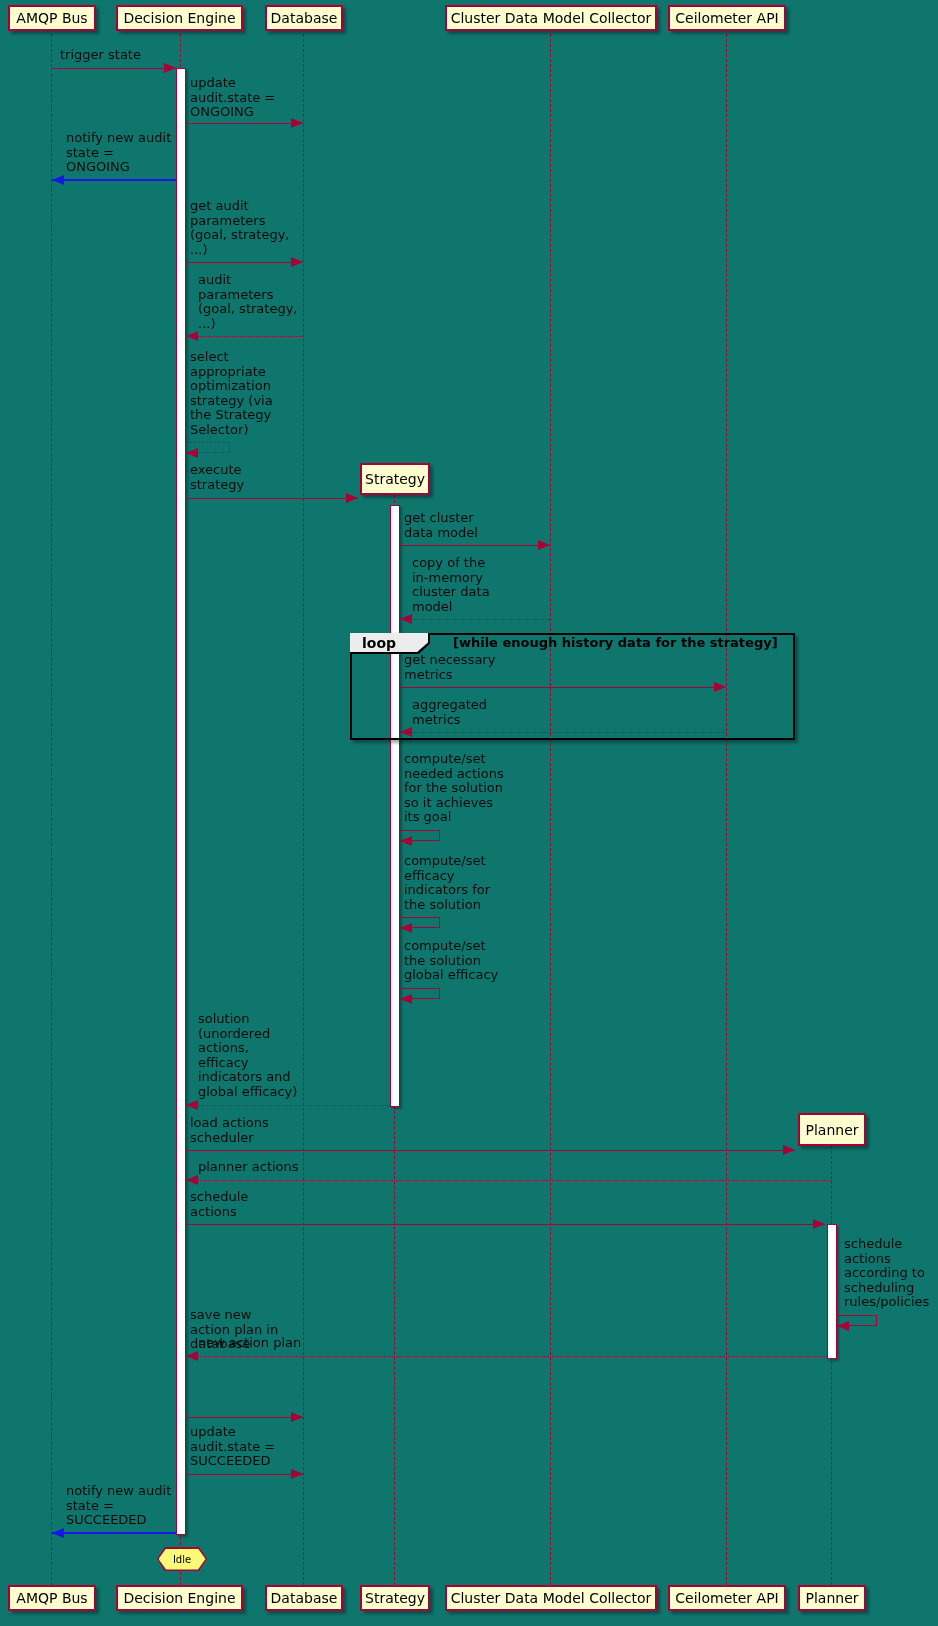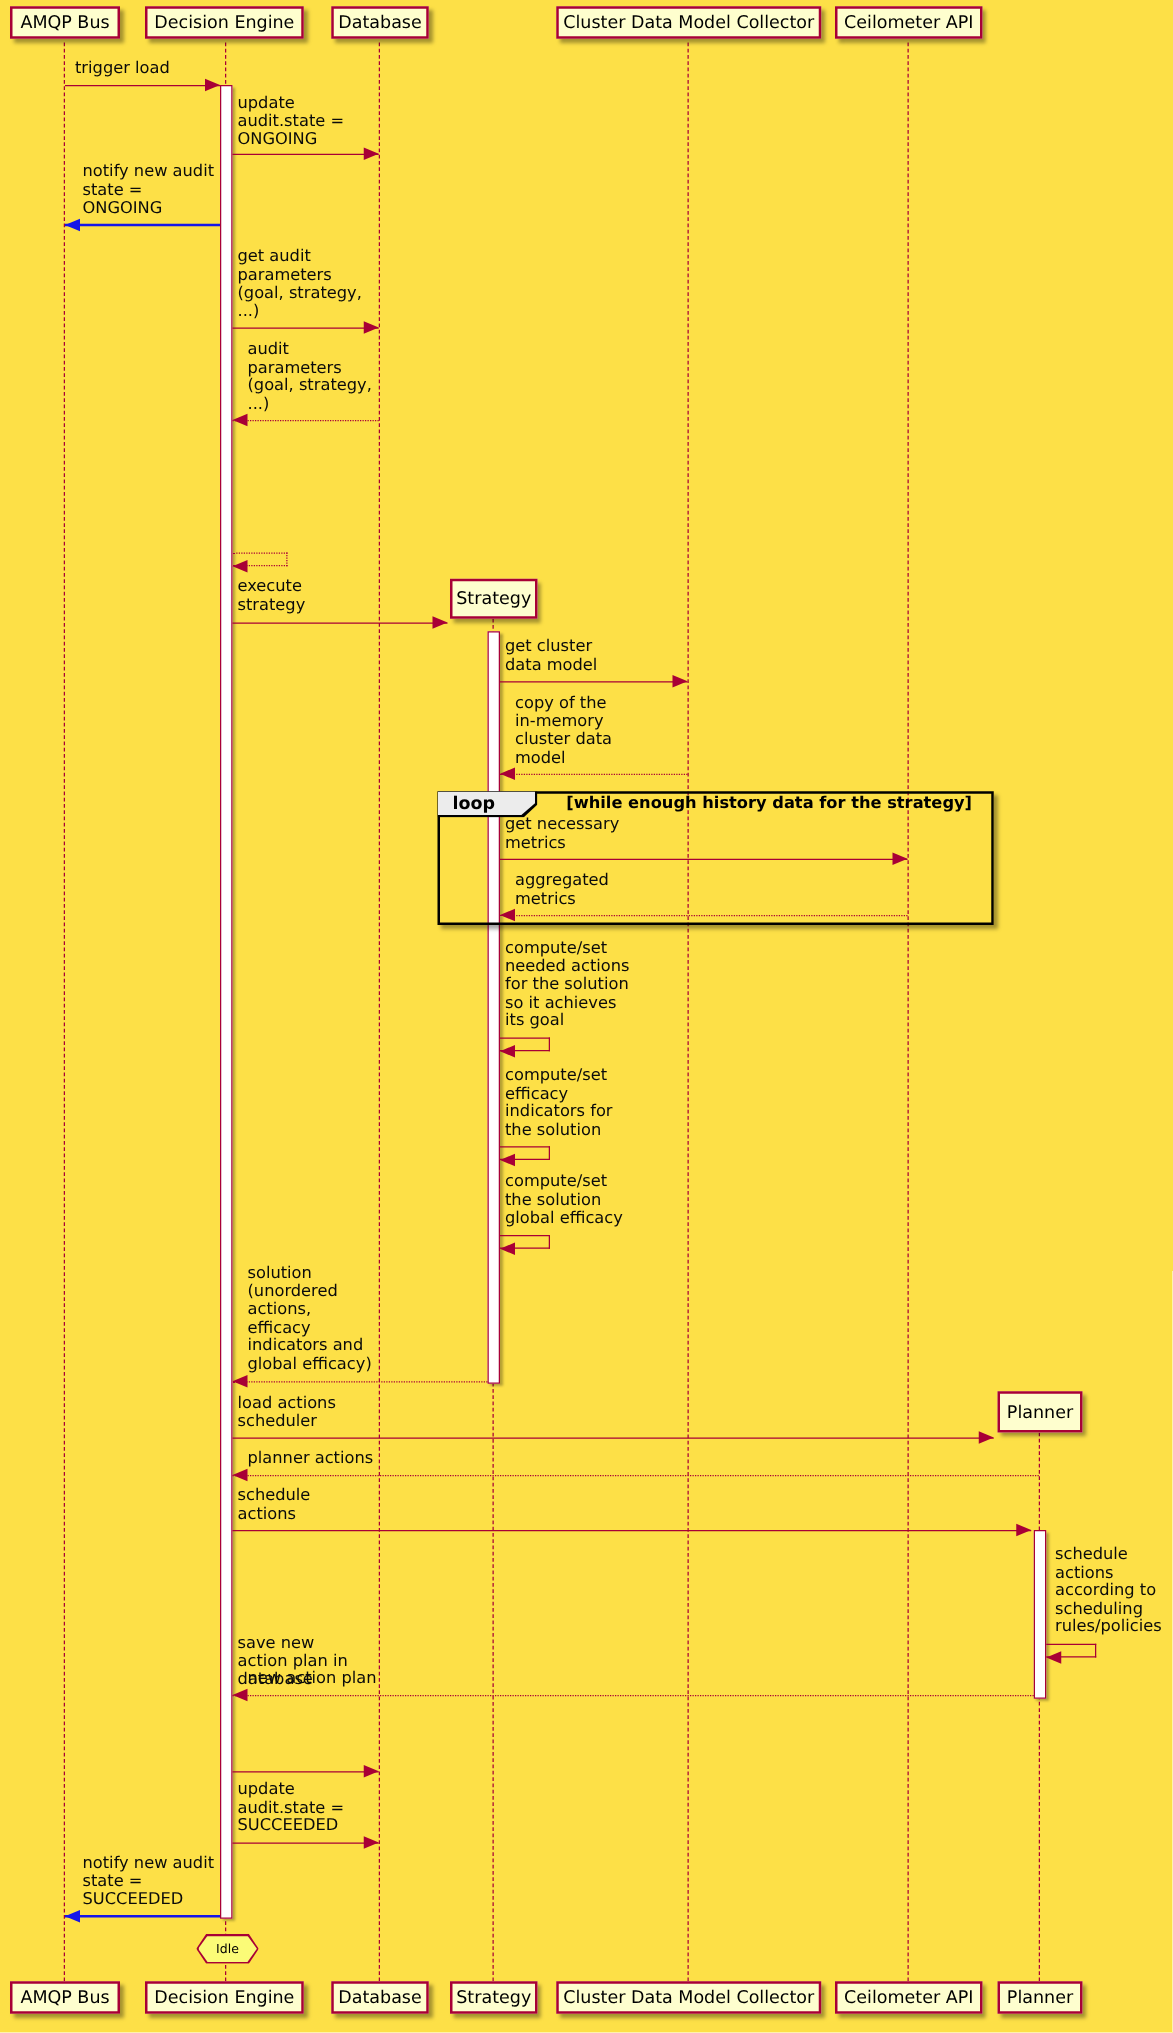--- a/index.html
+++ b/index.html
@@ -1,16 +1,16 @@
 <!DOCTYPE html>
 <html><head>
 <meta charset="utf-8">
 <style>
   html,body{margin:0;padding:0;background:#ffffff;}
-  .diagram{position:relative;width:938px;height:1626px;background:#fde047;overflow:hidden;
+  .diagram{position:relative;width:938px;height:1626px;background:#0f766e;overflow:hidden;
            font-family:"DejaVu Sans","Liberation Sans",sans-serif;color:#000;}
   .lifeline{position:absolute;width:0;border-left:1px dashed #A80036;}
   .lifeline.planner-life{border-left-color:#A80036;}
   .pbox{position:absolute;height:26px;background:#FEFECE;border:2px solid #A80036;
         box-shadow:3px 3px 3px rgba(0,0,0,0.35);display:flex;align-items:center;justify-content:center;
         font-size:14px;color:#000;box-sizing:border-box;}
   .bar{position:absolute;width:8px;background:#ffffff;border:1px solid #A80036;
        box-shadow:2px 2px 2px rgba(0,0,0,0.3);box-sizing:content-box;}
   .msg{position:absolute;font-size:13px;line-height:14.5px;white-space:pre-line;color:#0b0b0b;}
   .mline{position:absolute;height:0;border-top:1px solid #A80036;}
@@ -60,21 +60,21 @@
 
   <div class="pbox" style="left:360px;top:463px;width:70px;height:32px">Strategy</div>
   <div class="pbox" style="left:798px;top:1113px;width:68px;height:33px">Planner</div>
 
   <div class="loop-frame" style="left:350px;top:633px;width:445px;height:107px"></div>
   <div class="loop-tab-outer" style="left:350px;top:633px;width:80px;height:21px">
     <div class="loop-tab-inner">loop</div>
   </div>
   <div class="loop-cond" style="left:441px;top:635px">[while enough history data for the strategy]</div>
 
-  <div class="msg" style="left:60px;top:48px">trigger load</div>
+  <div class="msg" style="left:60px;top:48px">trigger state</div>
   <div class="mline" style="left:52px;top:68px;width:124px"></div>
   <div class="ah r" style="left:164px;top:63px"></div>
 
   <div class="msg" style="left:190px;top:76px">update
 audit.state =
 ONGOING</div>
   <div class="mline" style="left:186px;top:123px;width:117px"></div>
   <div class="ah r" style="left:291px;top:118px"></div>
 
   <div class="msg" style="left:66px;top:131px">notify new audit
@@ -90,20 +90,26 @@
   <div class="mline" style="left:186px;top:262px;width:117px"></div>
   <div class="ah r" style="left:291px;top:257px"></div>
 
   <div class="msg" style="left:198px;top:273px">audit
 parameters
 (goal, strategy,
 ...)</div>
   <div class="mline dotted" style="left:186px;top:336px;width:117px"></div>
   <div class="ah l" style="left:186px;top:331px"></div>
 
+  <div class="msg" style="left:190px;top:350px">select
+appropriate
+optimization
+strategy (via
+the Strategy
+Selector)</div>
   <div class="selfmsg dotted" style="left:186px;top:442px;width:44px"></div>
   <div class="ah l" style="left:186px;top:448px"></div>
 
   <div class="msg" style="left:190px;top:463px">execute
 strategy</div>
   <div class="mline" style="left:186px;top:498px;width:172px"></div>
   <div class="ah r" style="left:346px;top:493px"></div>
 
   <div class="msg" style="left:404px;top:511px">get cluster
 data model</div>

